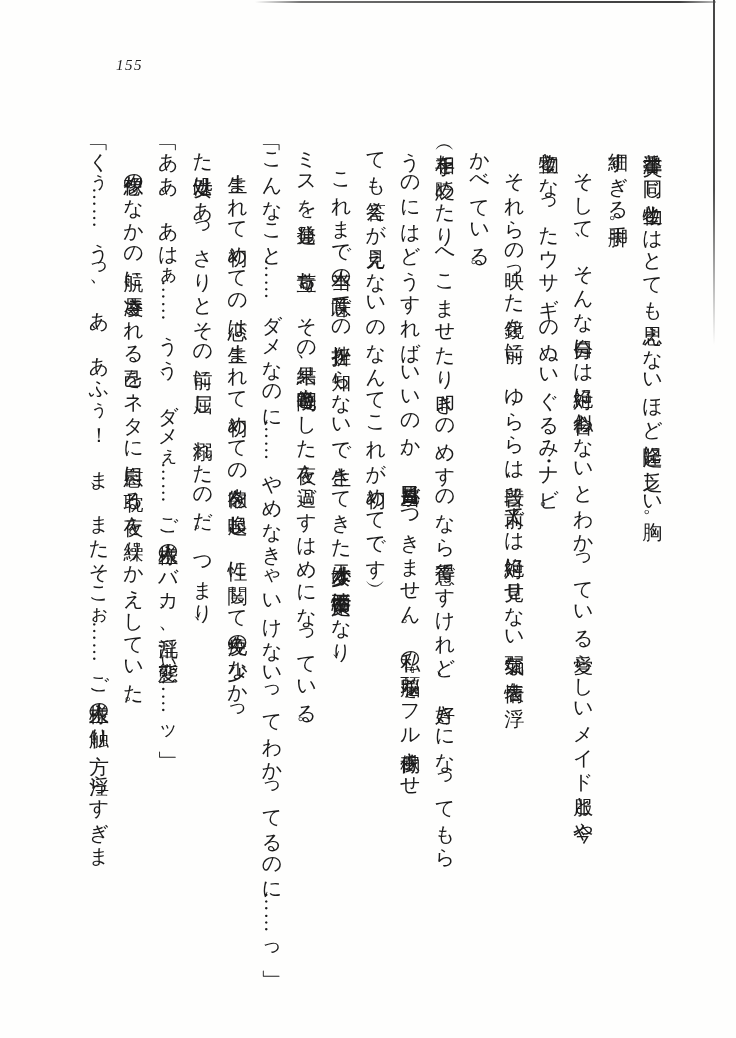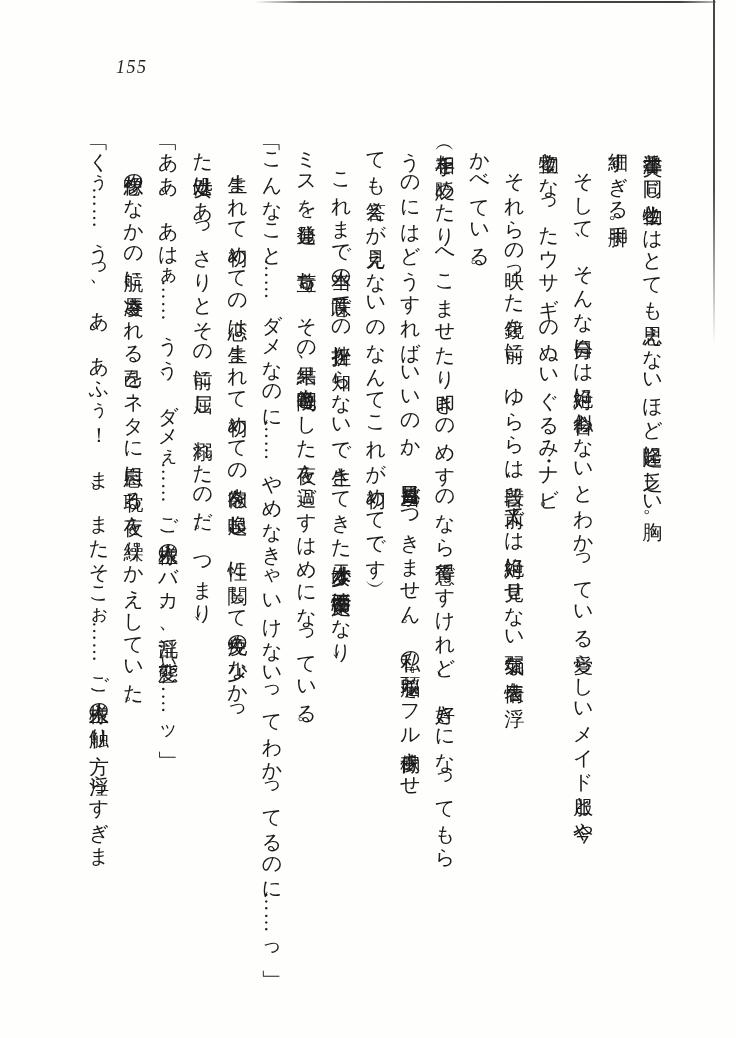--- a/index.html
+++ b/index.html
@@ -34,21 +34,21 @@
     height: 345px;
     background: linear-gradient(to bottom,
       #464646 0%, #4e4e4e 55%, rgba(80,80,80,0.45) 80%, rgba(80,80,80,0) 100%);
   }
   
   #page-number {
     position: absolute;
     top: 57px;
     left: 116px;
     font-style: italic;
-    font-size: 18px;
+    font-size: 15px;
     letter-spacing: 1.5px;
     color: #222222;
   }
   
   #text-block {
     position: absolute;
     top: 138px;
     right: 66px;
     height: 818px;
     writing-mode: vertical-rl;

